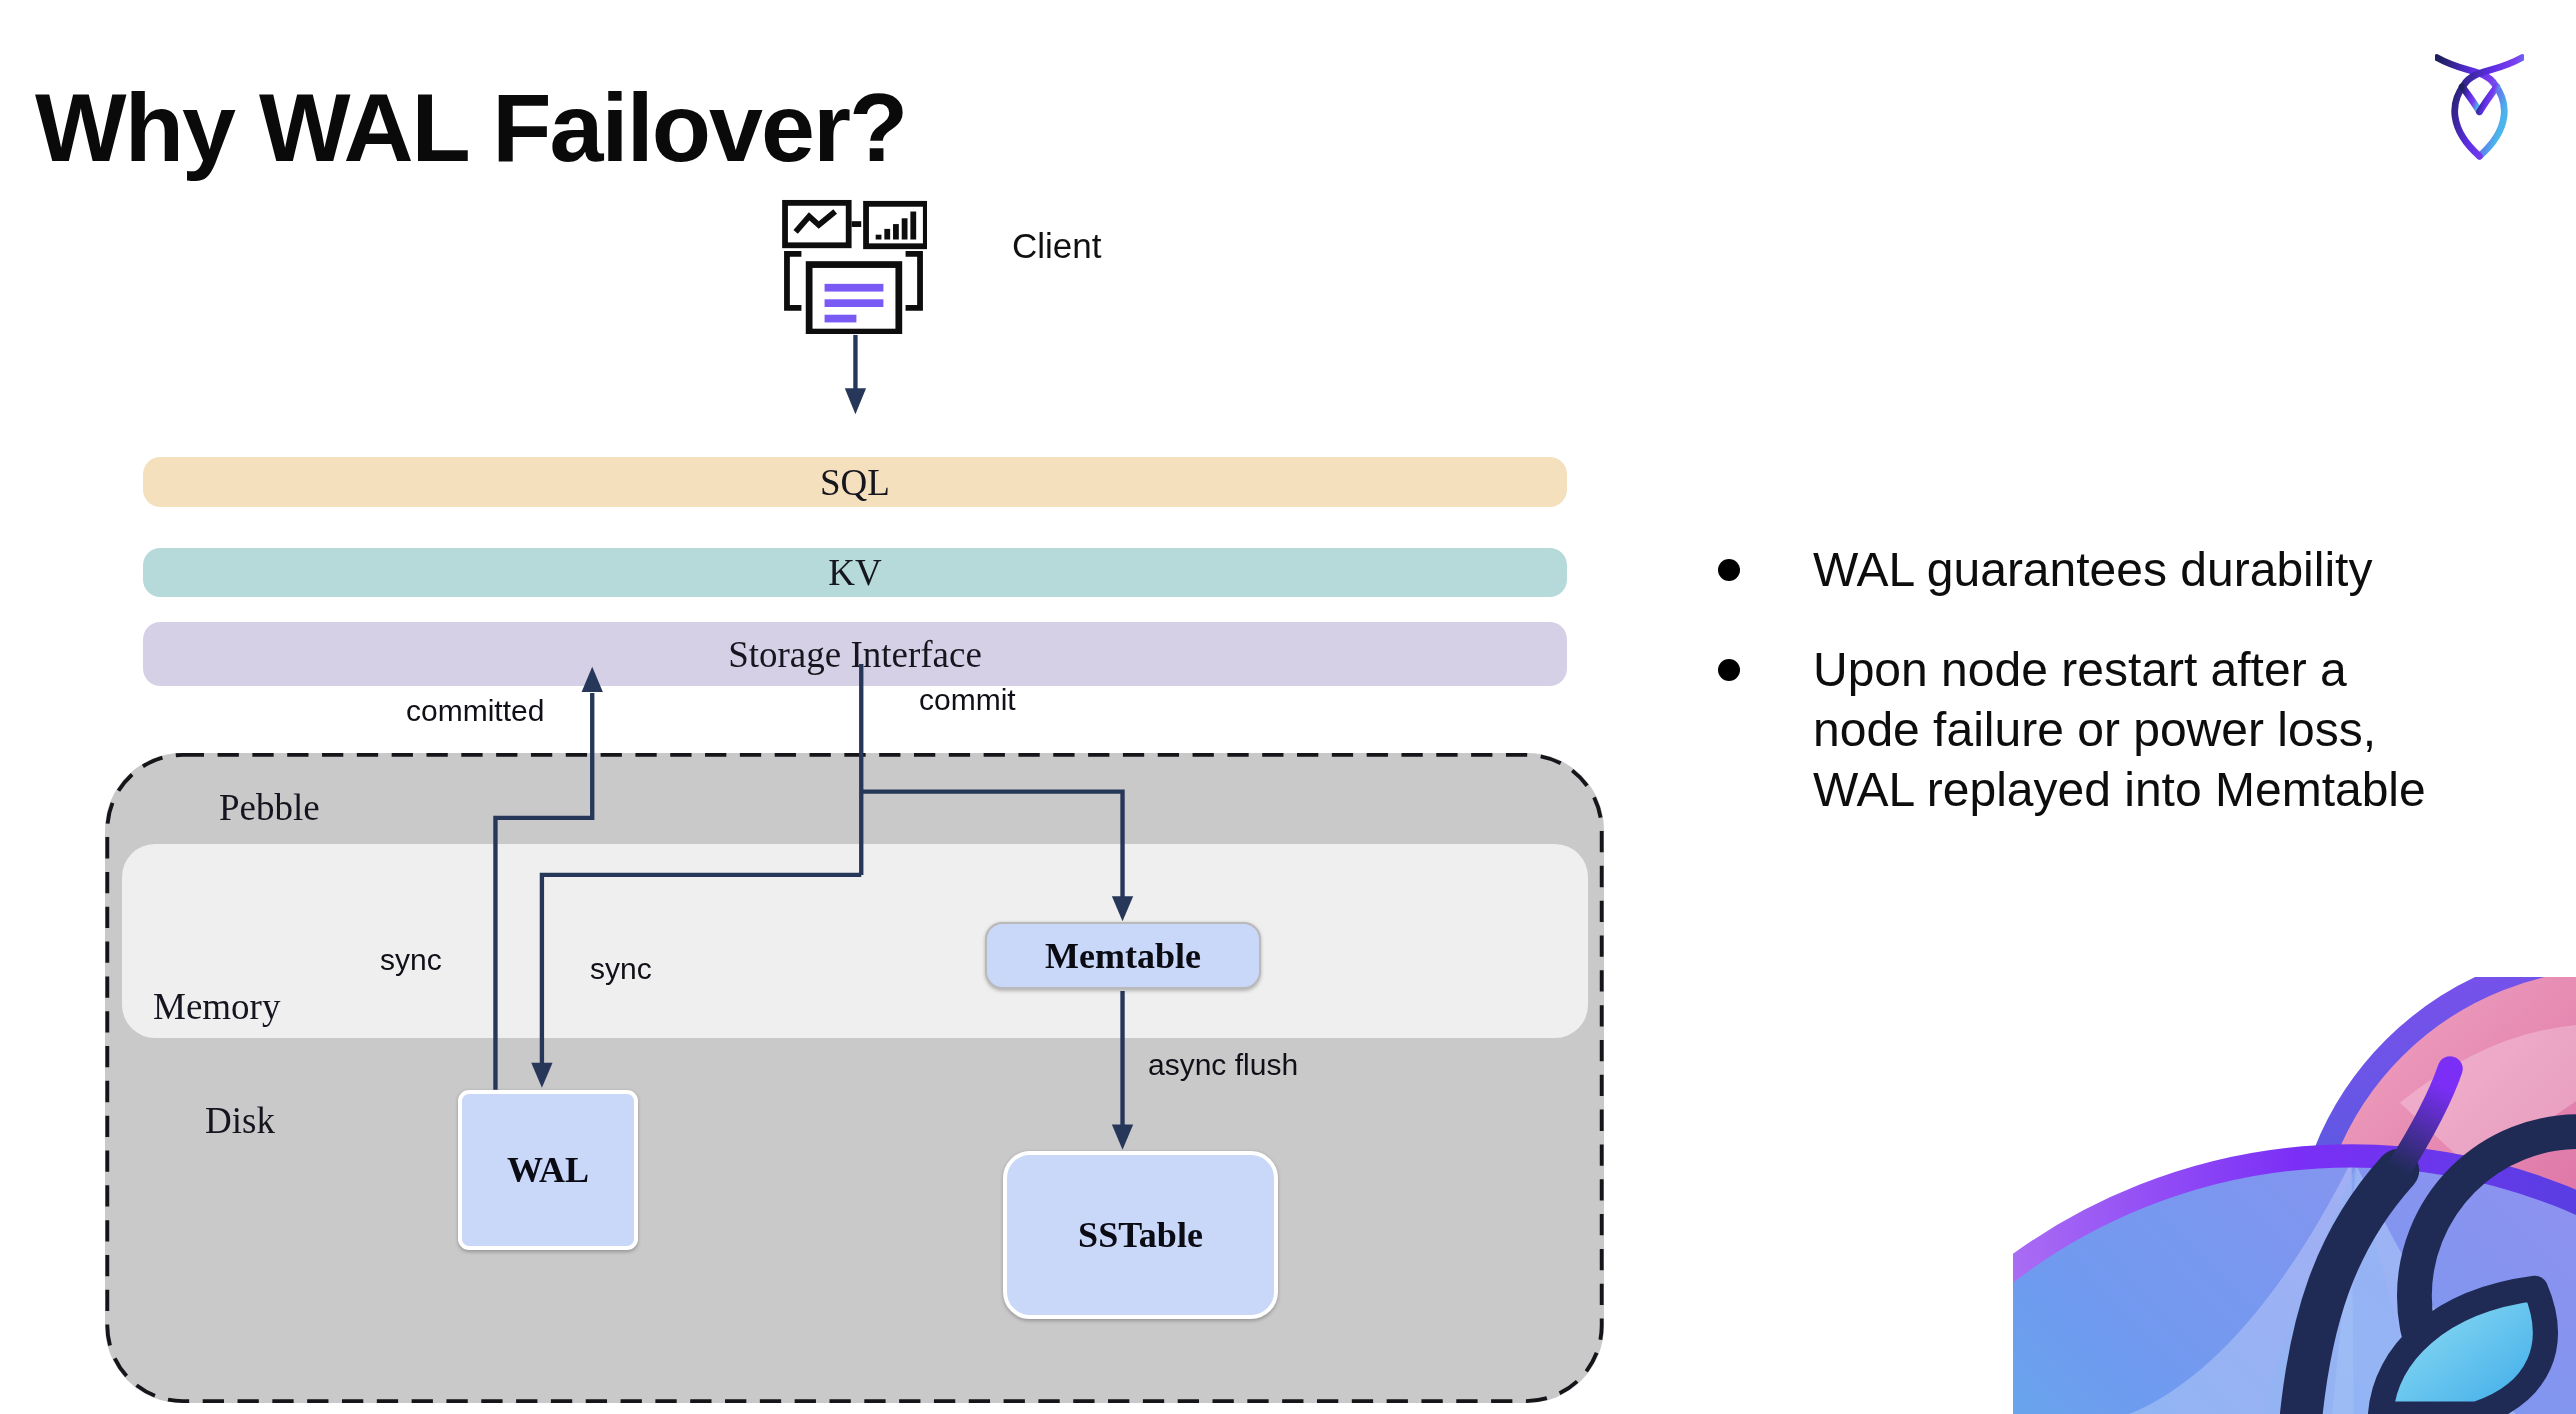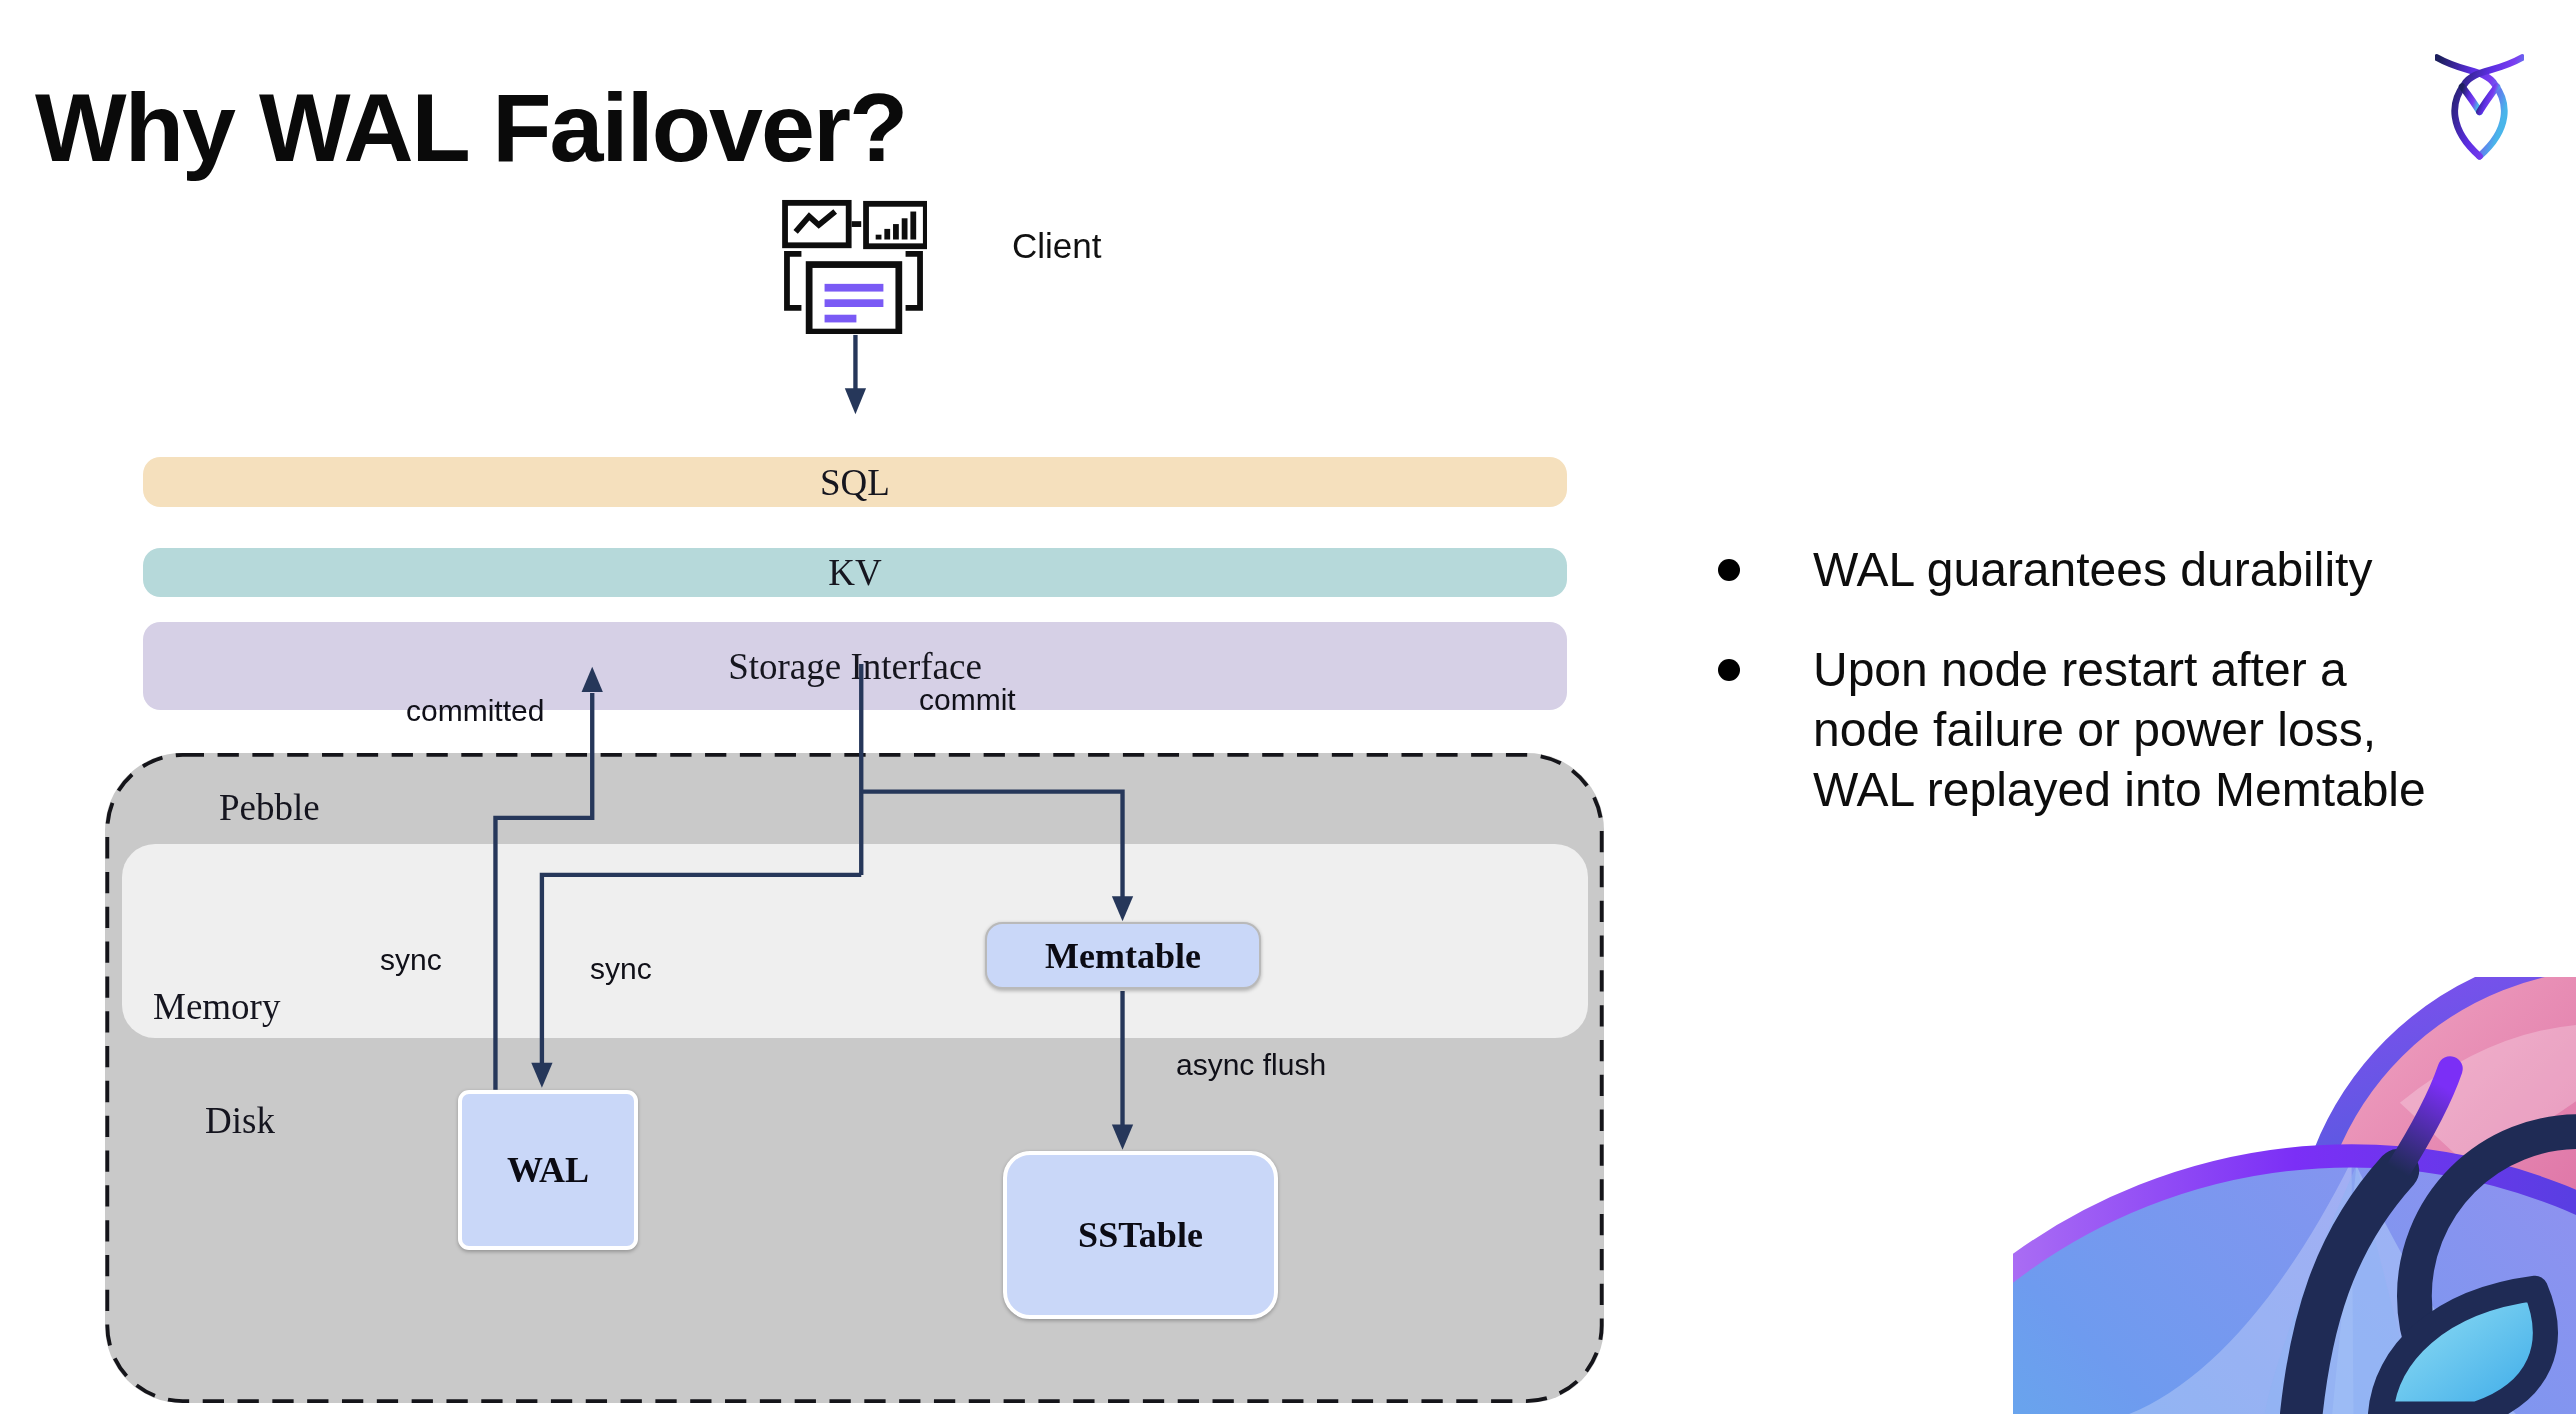--- a/index.html
+++ b/index.html
@@ -21,21 +21,21 @@
     color:#0a0a0a; line-height:1.25; z-index:7;margin-top:21px;
   }
   
   .bar{
     left:143px; width:1424px; border-radius:17.4px; display:flex;
     align-items:center; justify-content:center; z-index:2;
     font-family:"Liberation Serif", serif; font-size:37px; color:#16161f;margin-top:43px;
   }
   .bar-sql{top:414px; height:50px; background:var(--sql-bar);}
   .bar-kv{top:505px; height:49px; background:var(--kv-bar);}
-  .bar-storage{top:579px; height:88px; background:var(--storage-bar);}
+  .bar-storage{top:579px; height:64px; background:var(--storage-bar);}
   
   .pebble{left:105px; top:753px; width:1499px; height:650px; border-radius:77px;
           background:var(--pebble-bg); z-index:1;}
   .pebble-border{position:absolute; inset:0; width:100%; height:100%;}
   .memory{left:122px; top:844px; width:1466px; height:194px; border-radius:33px;
           background:var(--memory-bg); z-index:2;}
   .region-label{font-family:"Liberation Serif", serif; font-size:37px; color:#15151f; z-index:7;}
   .lbl-pebble{left:219px; top:786px;}
   .lbl-memory{left:153px; top:985px;}
   .lbl-disk{left:205px; top:1099px;}
@@ -47,21 +47,21 @@
   }
   .node-wal{left:458px; top:1090px; width:180px; height:160px; border:4.8px solid var(--node-border); border-radius:11px;}
   .node-memtable{left:985px; top:922px; width:276px; height:67px; border:2.9px solid #b9b9b9; border-radius:17.4px;}
   .node-sstable{left:1003px; top:1151px; width:275px; height:168px; border:4.8px solid var(--node-border); border-radius:27px;}
   
   .edge-label{font-size:30px; color:#101018; z-index:7; white-space:nowrap;}
   .lbl-committed{left:406px; top:694px;}
   .lbl-commit{left:919px; top:683px;}
   .lbl-sync-out{left:380px; top:943px;}
   .lbl-sync-in{left:590px; top:952px;}
-  .lbl-async{left:1176px; top:1048px;}
+  .lbl-async{left:1148px; top:1048px;}
   .lbl-client{left:1012px; top:226px; font-size:35px; z-index:7;}
   
   .connectors{left:0; top:0; width:2576px; height:1415px; z-index:5; pointer-events:none;}
   .conn{stroke:var(--arrow); stroke-width:4.5px; fill:none;}
   .arrowhead{fill:var(--arrow); stroke:none;}
   
   .client-icon{left:780px; top:199px; z-index:4;}
   .icon-stroke{stroke:#0d0d0d; fill:none;}
   
   .bullets{left:1689px; top:540px; width:852px; list-style:none; z-index:7;}

